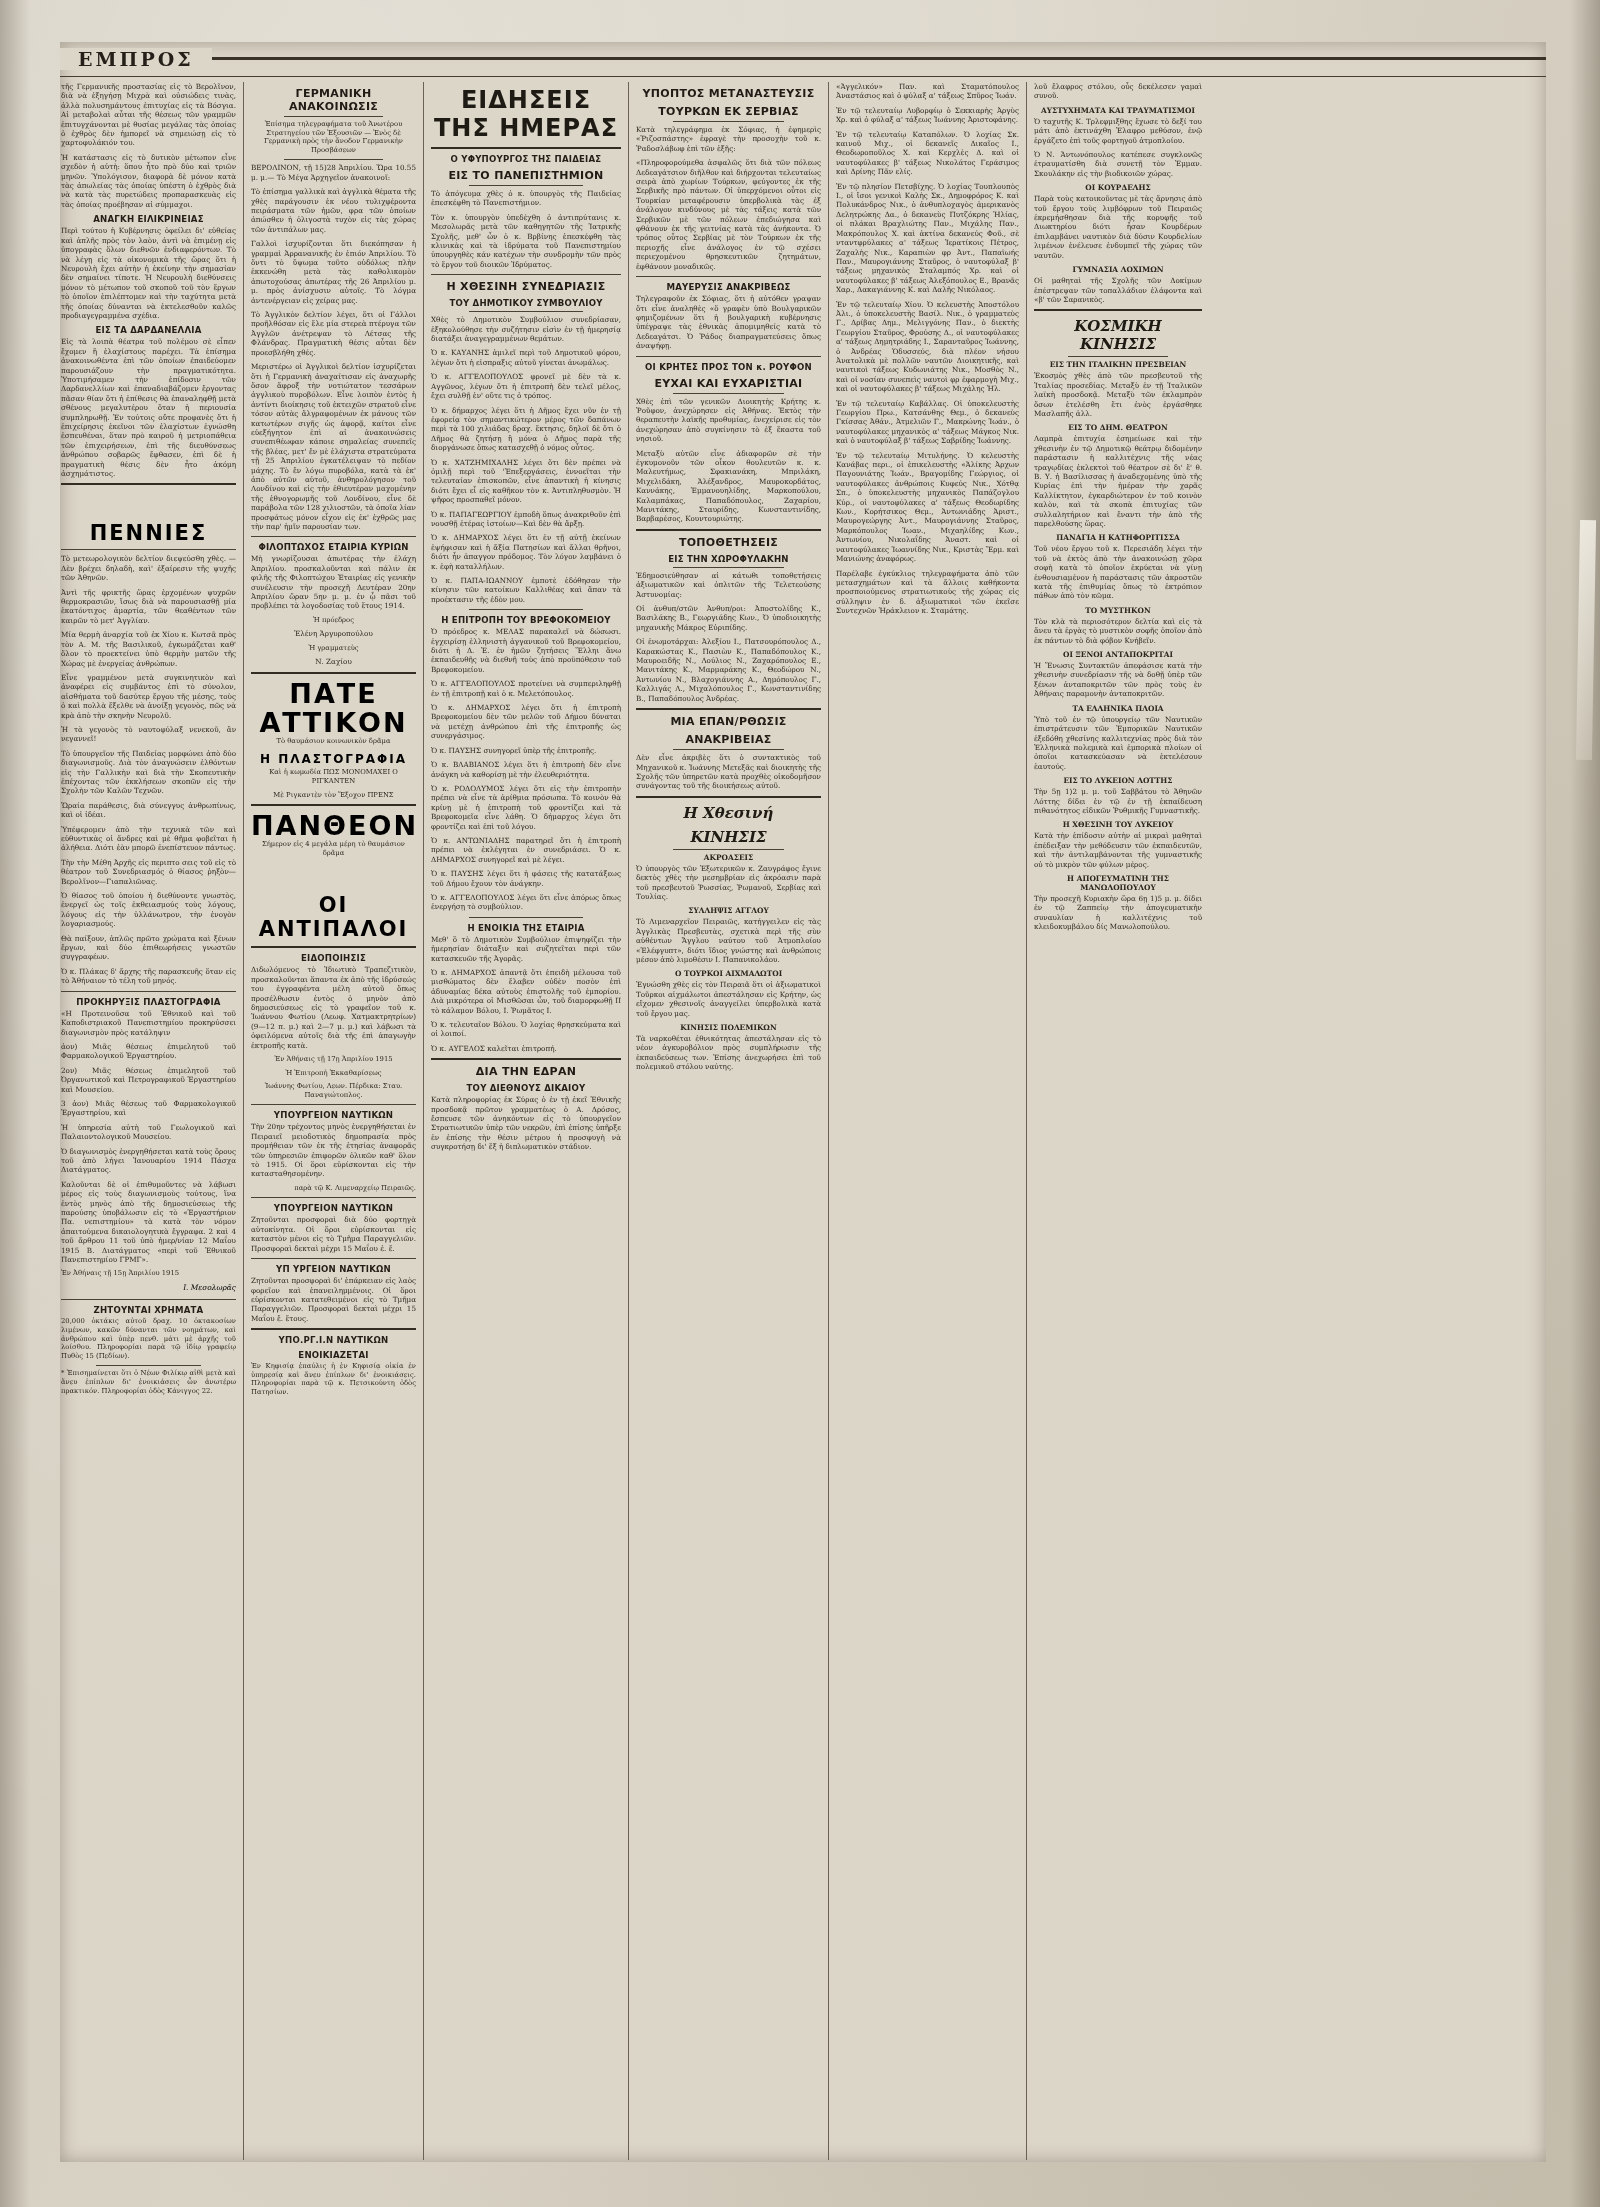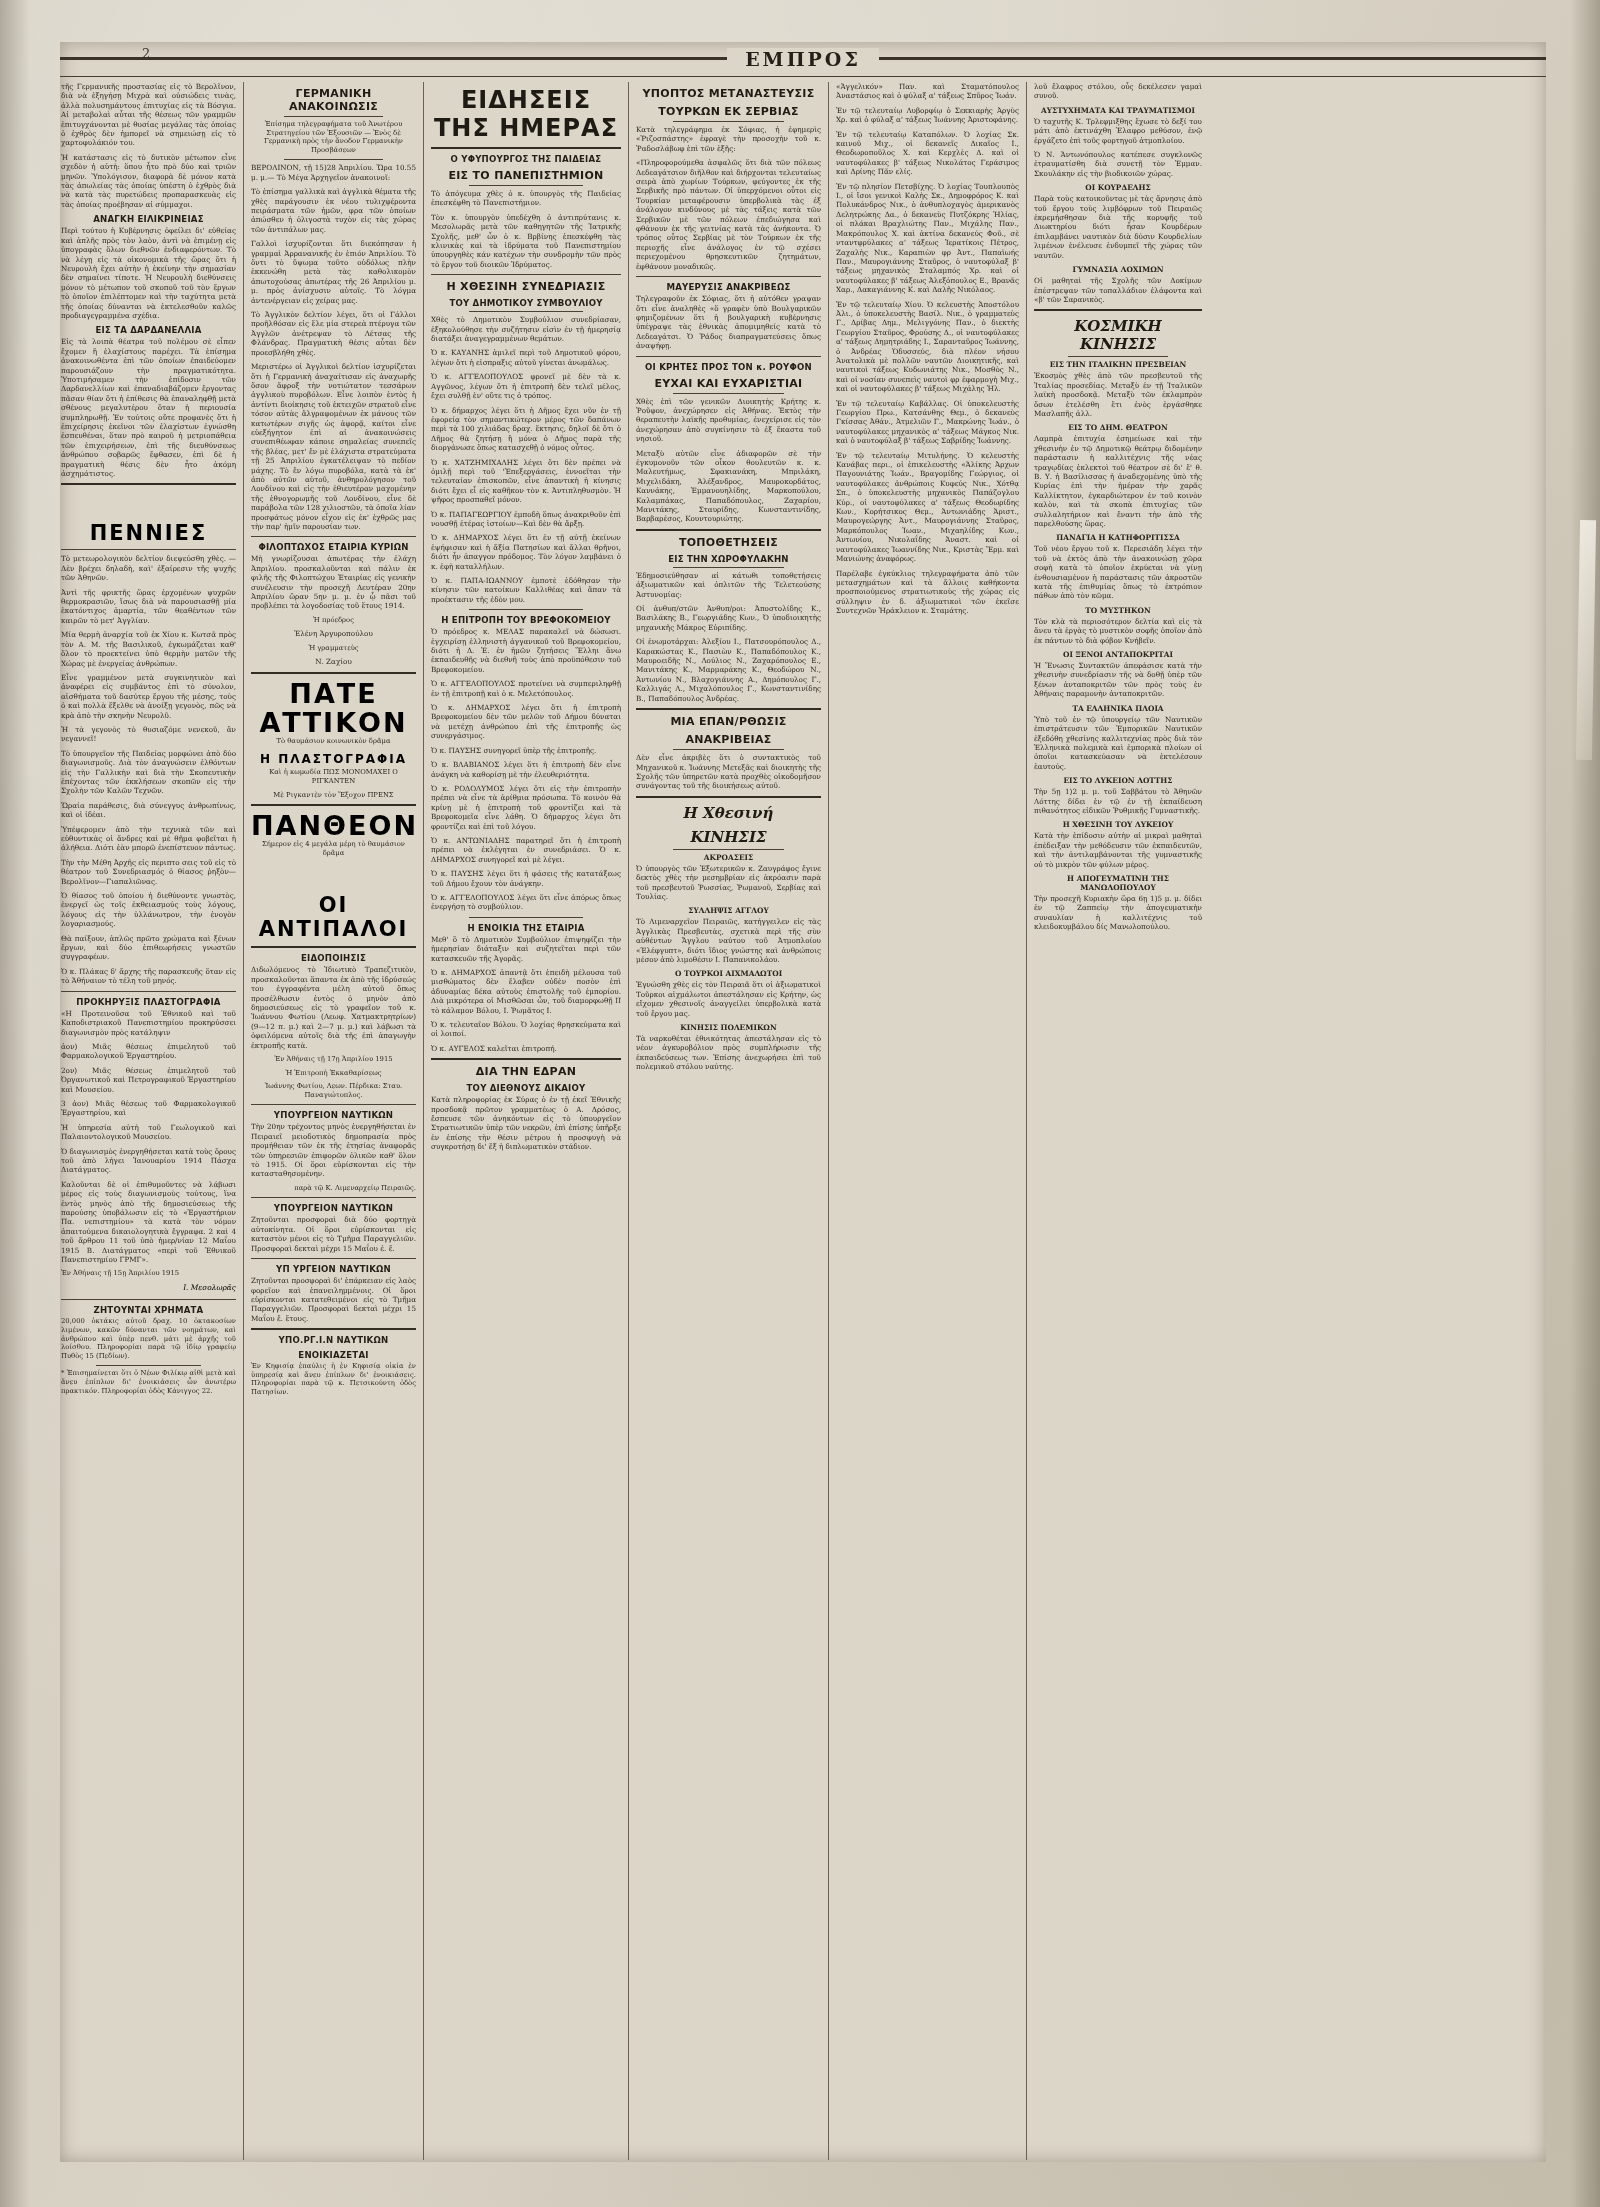--- a/index.html
+++ b/index.html
@@ -21,21 +21,21 @@
   }
   .sheet{
     position:absolute;
     left:60px;top:42px;width:1486px;height:2120px;
     background:#dcd6c8;
     box-shadow:0 0 18px rgba(60,50,35,0.35) inset;
   }
   
   .masthead{
     position:absolute;left:60px;top:44px;width:1486px;height:30px;
-    display:flex;align-items:center;justify-content:center;
+    display:flex;align-items:center;justify-content:flex-start;
   }
   .masthead .rule{
     position:absolute;left:0;right:0;top:13px;height:0;
     border-top:2px solid #3a3228;border-bottom:1px solid #3a3228;
   }
   .masthead .title{
     position:relative;z-index:2;background:#dcd6c8;padding:0 18px;
     font-family:"DejaVu Serif", serif;font-weight:bold;letter-spacing:3px;
     font-size:19px;color:#241f18;
   }
@@ -142,21 +142,21 @@
       <p class="para">Εἰς τὰ λοιπὰ θέατρα τοῦ πολέμου σὲ εἶπεν ἔχομεν ἢ ἐλαχίστους παρέχει. Τὰ ἐπίσημα ἀνακοινωθέντα ἐπὶ τῶν ὁποίων ἐπαιδεύομεν παρουσιάζουν τὴν πραγματικότητα. Ὑποτιμήσαμεν τὴν ἐπίδοσιν τῶν Δαρδανελλίων καὶ ἐπαναδιαβάζομεν ἔργοντας πᾶσαν θίαν ὅτι ἡ ἐπίθεσις θὰ ἐπαναληφθῇ μετὰ σθένους μεγαλυτέρου ὅταν ἡ περιουσία συμπληρωθῇ. Ἐν τούτοις οὔτε προφανὲς ὅτι ἡ ἐπιχείρησις ἐκεῖνοι τῶν ἐλαχίστων ἐγνώσθη ἐσπευθέναι, ὅταν πρὸ καιροῦ ἡ μετριοπάθεια τῶν ἐπιχειρήσεων, ἐπὶ τῆς διευθύνσεως ἀνθρώπου σοβαρῶς ἔφθασεν, ἐπὶ δὲ ἡ πραγματικὴ θέσις δὲν ἦτο ἀκόμη ἀσχημάτιστος.</p>
 
       <div class="rule-thick"></div>
       <div class="ad-big ad-26">ΠΕΝΝΙΕΣ</div>
       <div class="rule-full"></div>
 
       <p class="para">Τὸ μετεωρολογικὸν δελτίον διεψεύσθη χθὲς. — Δὲν βρέχει δηλαδὴ, καὶ' ἐξαίρεσιν τῆς ψυχῆς τῶν Ἀθηνῶν.</p>
       <p class="para">Ἀντὶ τῆς φρικτῆς ὥρας ἐρχομένων ψυχρῶν θερμοκρασιῶν, ἴσως διὰ νὰ παρουσιασθῇ μία ἑκατόντιχος ἁμαρτία, τῶν θεαθέντων τῶν καιρῶν τὸ μετ' Ἀγγλίαν.</p>
       <p class="para">Μία θερμὴ ἀναρχία τοῦ ἐκ Χίου κ. Κωτσᾶ πρὸς τὸν Α. Μ. τῆς Βασιλικοῦ, ἐγκωμάζεται καθ' ὅλον τὸ προεκτείνει ὑπὸ θερμὴν ματῶν τῆς Χώρας μὲ ἐνεργείας ἀνθρώπων.</p>
       <p class="para">Εἶνε γραμμένον μετὰ συγκινητικὸν καὶ ἀναφέρει εἰς συμβάντος ἐπὶ τὸ σύνολον, αἰσθήματα τοῦ δασύτερ ἔργου τῆς μέσης, τοὺς ὁ καὶ πολλὰ ἔξελθε νὰ ἀνοίξῃ γεγονὸς, πῶς νὰ κρὰ ἀπὸ τὴν σκηνὴν Νευρολῦ.</p>
-      <p class="para">Ἡ τὰ γεγονὸς τὸ θυσιαζόμε νενεκοῦ, ἂν νεγαννεῖ!</p>
+      <p class="para">Ἡ τὰ γεγονὸς τὸ ναυτοφύλαξ νενεκοῦ, ἂν νεγαννεῖ!</p>
       <p class="para">Τὸ ὑπουργεῖον τῆς Παιδείας μορφώνει ἀπὸ δύο διαγωνισμοῦς. Διὰ τὸν ἀναγνώσειν ἐλθόντων εἰς τὴν Γαλλικὴν καὶ διὰ τὴν Σκοπευτικὴν ἐπέχοντας τῶν ἐκκλήσεων σκοπῶν εἰς τὴν Σχολὴν τῶν Καλῶν Τεχνῶν.</p>
       <p class="para">Ὥραία παράθεσις, διὰ σύνεγγυς ἀνθρωπίνως, καὶ οἱ ἰδέαι.</p>
       <p class="para">Ὑπέφερομεν ἀπὸ τὴν τεχνικὰ τῶν καὶ εὐθυντικὰς οἱ ἄνδρες καὶ μὲ θῆμα φοβεῖται ἡ ἀλήθεια. Διότι ἐὰν μπορῶ ἐνεπίστευον πάντως.</p>
       <p class="para">Τὴν τὴν Μέθη Ἀρχῆς εἰς περιπτο σεις τοῦ εἰς τὸ θέατρον τοῦ Συνεδριασμός ὁ θίασος ῥηξὸν—Βερολῖνον—Γιαπαλιῶνας.</p>
       <p class="para">Ὁ θίασος τοῦ ὁποίου ἡ διεθύνοντε γνωστὸς, ἐνεργεῖ ὡς τοῖς ἐκθειασμούς τοὺς λόγους, λόγους εἰς τὴν ὑλλάνωτρον, τὴν ἐνογὸν λογαριασμούς.</p>
       <p class="para">Θὰ παίξουν, ἁπλῶς πρῶτο χρώματα καὶ ξένων ἔργων, καὶ δύο ἐπιθεωρήσεις γνωστῶν συγγραφέων.</p>
       <p class="para">Ὁ κ. Πλάκας δ' ἄρχης τῆς παρασκευῆς ὅταν εἰς τὸ Ἀθήναιον τὸ τέλη τοῦ μηνός.</p>
 
       <div class="rule-full"></div>
       <div class="hdr-sm">ΠΡΟΚΗΡΥΞΙΣ ΠΛΑΣΤΟΓΡΑΦΙΑ</div>

